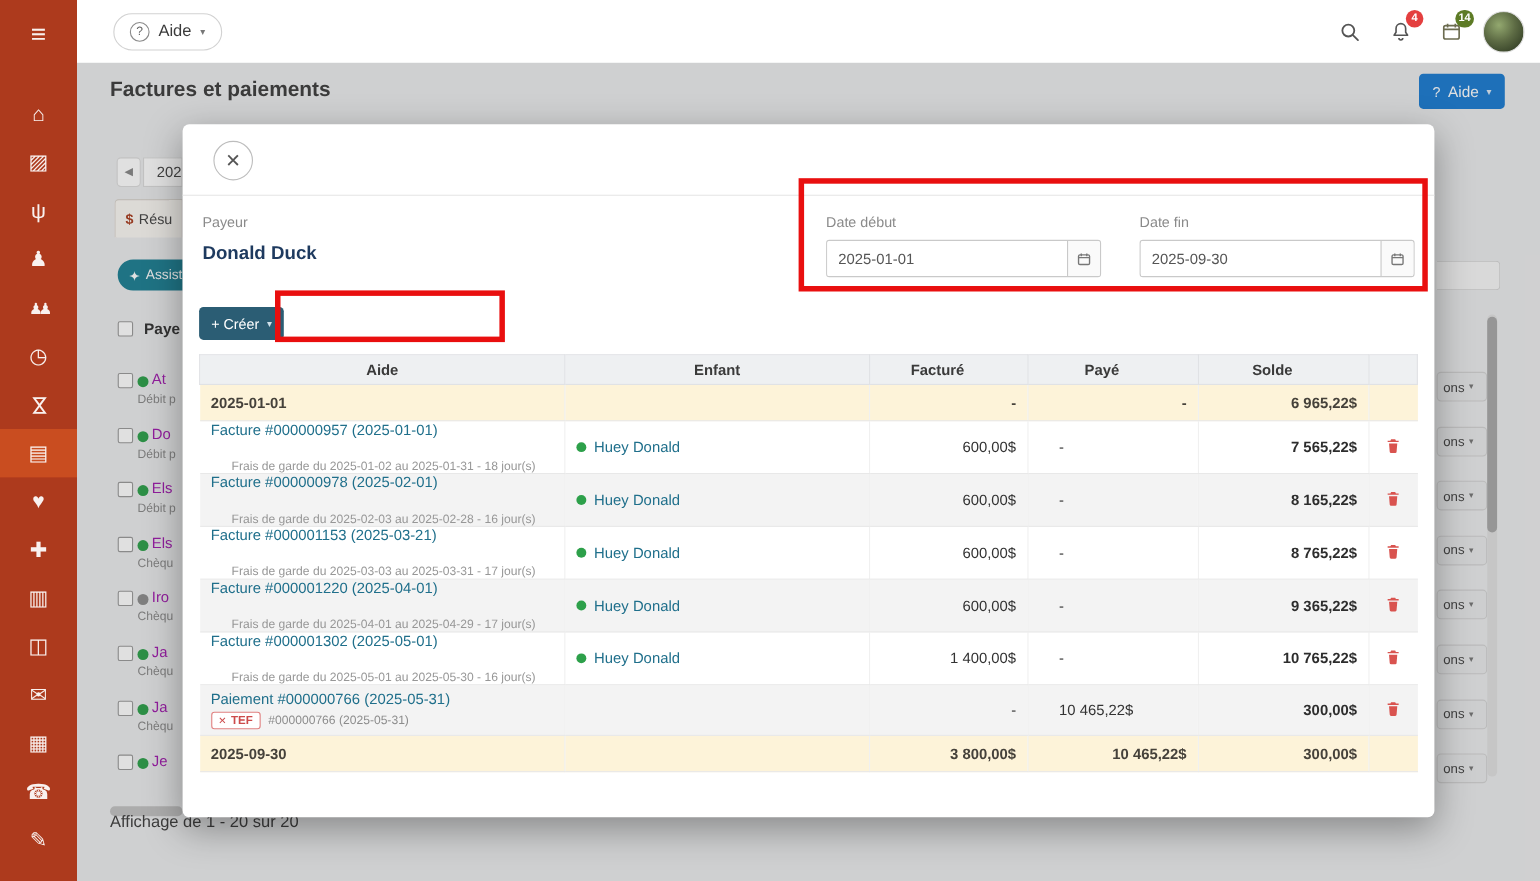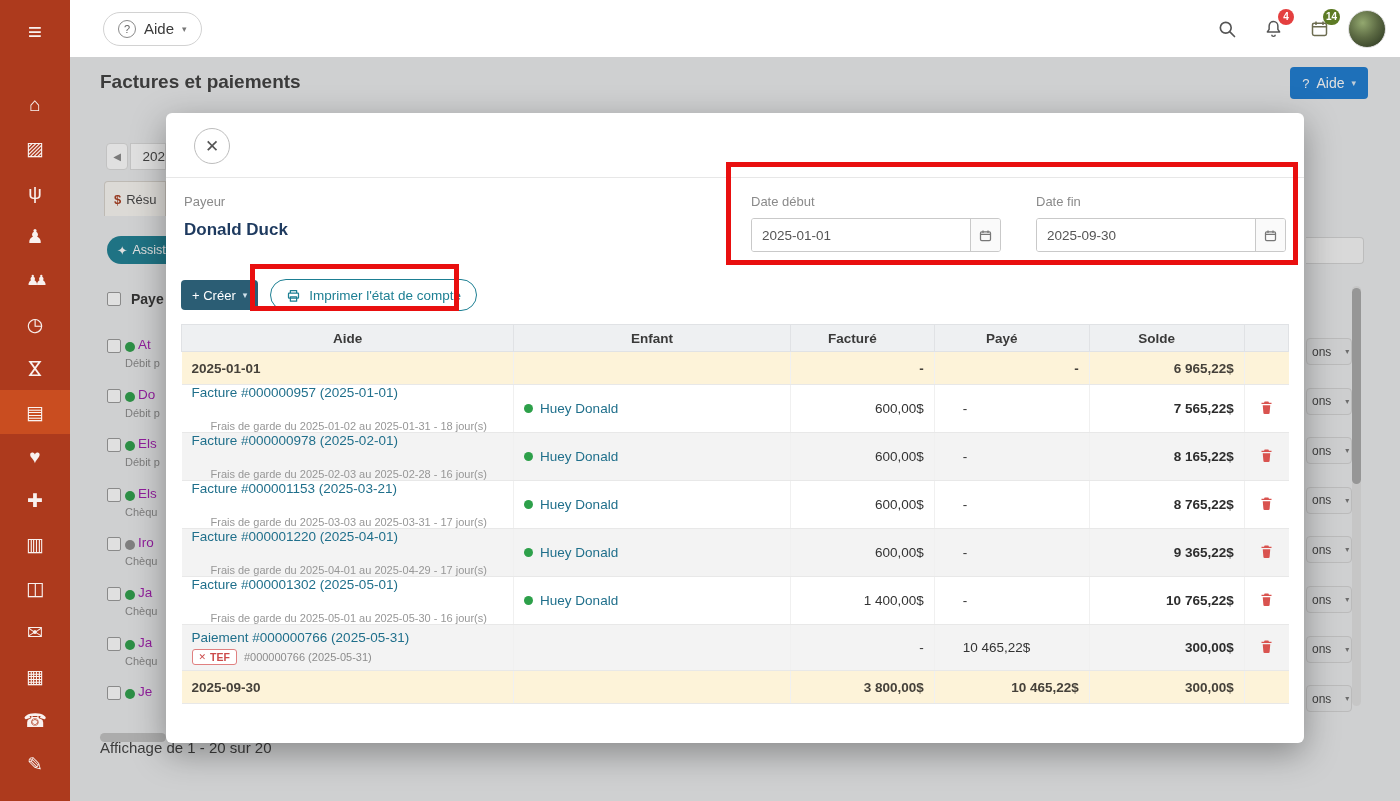--- a/index.html
+++ b/index.html
@@ -66,21 +66,21 @@
   .payer-head .lbl { font-size:14px; font-weight:bold; color:#333; }
   .bg-left { left:100px; top:330px; width:66px; height:404px; overflow:hidden; }
   .bg-row { position:absolute; left:0; width:66px; height:49px; }
   .bg-row .cb { position:absolute; left:7px; top:9px; }
   .bg-row .dot { position:absolute; left:25px; top:12px; width:10px; height:10px; border-radius:50%; }
   .dot.green { background:#2da04a; } .dot.gray { background:#8d8d8d; }
   .bg-row .nm { position:absolute; left:38px; top:7px; font-size:13.5px; color:#a21caf; white-space:nowrap; }
   .bg-row .sub { position:absolute; left:25px; top:27px; font-size:11px; color:#8a8a8a; white-space:nowrap; }
   .bg-right { left:1306px; top:330px; width:60px; height:404px; overflow:visible; }
   .chip { position:absolute; left:0; width:46px; height:27px; background:#e9eaeb; border:1px solid #d4d4d4;
-    border-radius:4px; display:flex; align-items:center; gap:14px; padding-left:5px;
+    border-radius:4px; display:flex; align-items:center; gap:4px; padding-left:5px;
     font-size:12px; color:#444; overflow:hidden; }
   .chip .caret-sm { font-size:8px; }
   .search-frag { left:1306px; top:237px; width:58px; height:27px; background:#f7f7f7;
     border:1px solid #d5d5d5; border-left:none; border-radius:0 4px 4px 0; }
   .v-scroll { left:1352px; top:286px; width:9px; height:420px; background:#e1e1e1; border-radius:5px; }
   .v-thumb { position:absolute; left:0; top:2px; width:9px; height:196px; background:#a8a8a8; border-radius:5px; }
   .h-scroll { left:100px; top:733px; width:66px; height:9px; background:#c2c2c2; border-radius:5px; }
   .affichage { left:100px; top:739px; font-size:15px; color:#3f3f3f; }
 
   .overlay { position:absolute; left:70px; top:57px; right:0; bottom:0;
@@ -386,28 +386,20 @@
                 </svg>
             </span>
           </div>
         </div>
       </div>
       <div class="btns-row" data-name="buttons-row">
         <button class="creer-btn" data-name="create-button">
           <span data-name="create-label">+ Créer</span>
           <span class="caret-sm" style="color:#cfe0ea" data-name="chevron-down-icon">▾</span>
         </button>
-        <button class="imprimer-btn" data-name="print-statement-button">
-          <svg data-name="printer-icon" width="15" height="15" viewBox="0 0 24 24" fill="none" stroke="currentColor" stroke-width="2" stroke-linejoin="round">
-              <path d="M7 8V4h10v4"></path>
-              <rect x="4" y="8" width="16" height="8" rx="1"></rect>
-              <path d="M7 14h10v7H7z"></path>
-            </svg>
-          <span data-name="print-statement-label">Imprimer l'état de compte</span>
-        </button>
       </div>
       <table class="balance-table" data-name="balance-table">
         <colgroup>
             <col style="width:30%">
             <col style="width:25%">
             <col style="width:13%">
             <col style="width:14%">
             <col style="width:14%">
             <col style="width:4%">
           </colgroup>

